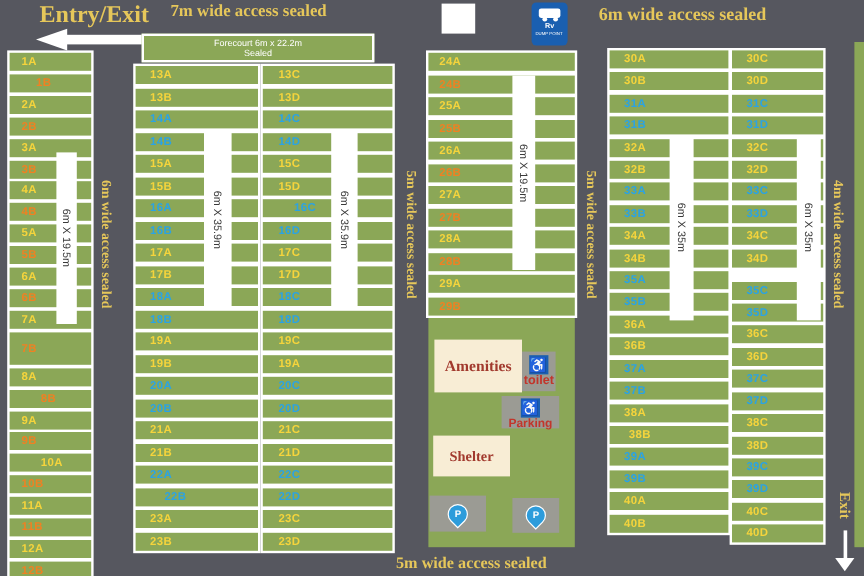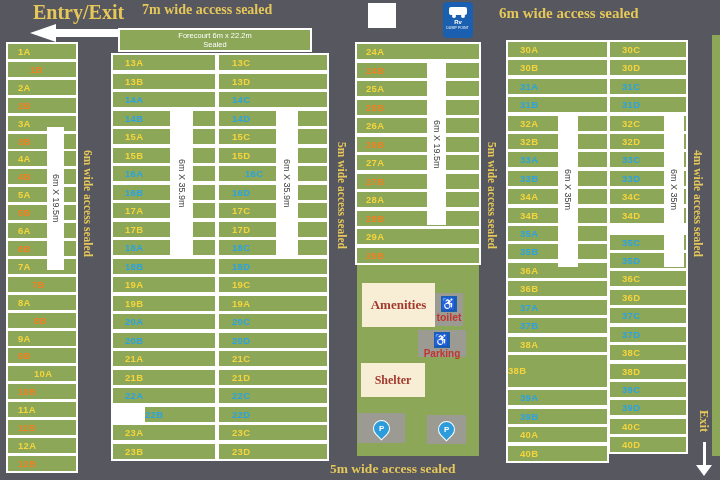--- a/index.html
+++ b/index.html
@@ -70,21 +70,21 @@
       <div class="row" style="height: 15px; margin-bottom: 2.92px; padding-left: 10px; color: rgb(239, 129, 35);">2B</div>
       <div class="row" style="height: 15px; margin-bottom: 2.92px; padding-left: 10px; color: rgb(245, 212, 60);">3A</div>
       <div class="row" style="height: 15px; margin-bottom: 2.92px; padding-left: 10px; color: rgb(239, 129, 35);">3B</div>
       <div class="row" style="height: 15px; margin-bottom: 2.92px; padding-left: 10px; color: rgb(245, 212, 60);">4A</div>
       <div class="row" style="height: 15px; margin-bottom: 2.92px; padding-left: 10px; color: rgb(239, 129, 35);">4B</div>
       <div class="row" style="height: 15px; margin-bottom: 2.92px; padding-left: 10px; color: rgb(245, 212, 60);">5A</div>
       <div class="row" style="height: 15px; margin-bottom: 2.92px; padding-left: 10px; color: rgb(239, 129, 35);">5B</div>
       <div class="row" style="height: 15px; margin-bottom: 2.92px; padding-left: 10px; color: rgb(245, 212, 60);">6A</div>
       <div class="row" style="height: 15px; margin-bottom: 2.92px; padding-left: 10px; color: rgb(239, 129, 35);">6B</div>
       <div class="row" style="height: 15px; margin-bottom: 2.92px; padding-left: 10px; color: rgb(245, 212, 60);">7A</div>
-      <div class="row" style="height: 15px; margin-bottom: 2.92px; padding-left: 24px; color: rgb(239, 129, 35);">7B</div>
+      <div class="row" style="height: 27px; margin-bottom: 2.92px; padding-left: 10px; color: rgb(239, 129, 35);">7B</div>
       <div class="row" style="height: 15px; margin-bottom: 2.92px; padding-left: 10px; color: rgb(245, 212, 60);">8A</div>
       <div class="row" style="height: 15px; margin-bottom: 2.92px; padding-left: 26px; color: rgb(239, 129, 35);">8B</div>
       <div class="row" style="height: 15px; margin-bottom: 2.92px; padding-left: 10px; color: rgb(245, 212, 60);">9A</div>
       <div class="row" style="height: 15px; margin-bottom: 2.92px; padding-left: 10px; color: rgb(239, 129, 35);">9B</div>
       <div class="row" style="height: 15px; margin-bottom: 2.92px; padding-left: 26px; color: rgb(245, 212, 60);">10A</div>
       <div class="row" style="height: 15px; margin-bottom: 2.92px; padding-left: 10px; color: rgb(239, 129, 35);">10B</div>
       <div class="row" style="height: 15px; margin-bottom: 2.92px; padding-left: 10px; color: rgb(245, 212, 60);">11A</div>
       <div class="row" style="height: 15px; margin-bottom: 2.92px; padding-left: 10px; color: rgb(239, 129, 35);">11B</div>
       <div class="row" style="height: 15px; margin-bottom: 2.92px; padding-left: 10px; color: rgb(245, 212, 60);">12A</div>
       <div class="row" style="height: 15px; margin-bottom: 0px; padding-left: 10px; color: rgb(239, 129, 35);">12B</div>
@@ -102,21 +102,21 @@
       <div class="row" style="height: 15px; margin-bottom: 3.5px; padding-left: 12px; color: rgb(245, 212, 60);">17B</div>
       <div class="row" style="height: 15px; margin-bottom: 3.5px; padding-left: 12px; color: rgb(43, 163, 227);">18A</div>
       <div class="row" style="height: 15px; margin-bottom: 3.5px; padding-left: 12px; color: rgb(43, 163, 227);">18B</div>
       <div class="row" style="height: 15px; margin-bottom: 3.5px; padding-left: 12px; color: rgb(245, 212, 60);">19A</div>
       <div class="row" style="height: 15px; margin-bottom: 3.5px; padding-left: 12px; color: rgb(245, 212, 60);">19B</div>
       <div class="row" style="height: 15px; margin-bottom: 3.5px; padding-left: 12px; color: rgb(43, 163, 227);">20A</div>
       <div class="row" style="height: 15px; margin-bottom: 3.5px; padding-left: 12px; color: rgb(43, 163, 227);">20B</div>
       <div class="row" style="height: 15px; margin-bottom: 3.5px; padding-left: 12px; color: rgb(245, 212, 60);">21A</div>
       <div class="row" style="height: 15px; margin-bottom: 3.5px; padding-left: 12px; color: rgb(245, 212, 60);">21B</div>
       <div class="row" style="height: 15px; margin-bottom: 3.5px; padding-left: 12px; color: rgb(43, 163, 227);">22A</div>
-      <div class="row" style="height: 15px; margin-bottom: 3.5px; padding-left: 0; color: rgb(43, 163, 227); margin-left: 32px;">22B</div>
+      <div class="row" style="height: 15px; margin-bottom: 3.5px; padding-left: 24px; color: rgb(43, 163, 227);">22B</div>
       <div class="row" style="height: 15px; margin-bottom: 3.5px; padding-left: 12px; color: rgb(245, 212, 60);">23A</div>
       <div class="row" style="height: 15px; margin-bottom: 0px; padding-left: 12px; color: rgb(245, 212, 60);">23B</div>
     </div>
   <div class="col" style="left: 217px; top: 53px; width: 112px;">
       <div class="row" style="height: 15px; margin-bottom: 3.5px; padding-left: 13px; color: rgb(245, 212, 60);">13C</div>
       <div class="row" style="height: 15px; margin-bottom: 3.5px; padding-left: 13px; color: rgb(245, 212, 60);">13D</div>
       <div class="row" style="height: 15px; margin-bottom: 3.5px; padding-left: 13px; color: rgb(43, 163, 227);">14C</div>
       <div class="row" style="height: 15px; margin-bottom: 3.5px; padding-left: 13px; color: rgb(43, 163, 227);">14D</div>
       <div class="row" style="height: 15px; margin-bottom: 3.5px; padding-left: 13px; color: rgb(245, 212, 60);">15C</div>
       <div class="row" style="height: 15px; margin-bottom: 3.5px; padding-left: 13px; color: rgb(245, 212, 60);">15D</div>
@@ -162,21 +162,21 @@
       <div class="row" style="height: 15px; margin-bottom: 3.42px; padding-left: 12px; color: rgb(43, 163, 227);">33B</div>
       <div class="row" style="height: 15px; margin-bottom: 3.42px; padding-left: 12px; color: rgb(245, 212, 60);">34A</div>
       <div class="row" style="height: 15px; margin-bottom: 3.42px; padding-left: 12px; color: rgb(245, 212, 60);">34B</div>
       <div class="row" style="height: 15px; margin-bottom: 3.42px; padding-left: 12px; color: rgb(43, 163, 227);">35A</div>
       <div class="row" style="height: 15px; margin-bottom: 3.42px; padding-left: 12px; color: rgb(43, 163, 227);">35B</div>
       <div class="row" style="height: 15px; margin-bottom: 3.42px; padding-left: 12px; color: rgb(245, 212, 60);">36A</div>
       <div class="row" style="height: 15px; margin-bottom: 3.42px; padding-left: 12px; color: rgb(245, 212, 60);">36B</div>
       <div class="row" style="height: 15px; margin-bottom: 3.42px; padding-left: 12px; color: rgb(43, 163, 227);">37A</div>
       <div class="row" style="height: 15px; margin-bottom: 3.42px; padding-left: 12px; color: rgb(43, 163, 227);">37B</div>
       <div class="row" style="height: 15px; margin-bottom: 3.42px; padding-left: 12px; color: rgb(245, 212, 60);">38A</div>
-      <div class="row" style="height: 32px; margin-bottom: 3.42px; padding-left: 0; color: rgb(245, 212, 60);">38B</div>
+      <div class="row" style="height: 15px; margin-bottom: 3.42px; padding-left: 16px; color: rgb(245, 212, 60);">38B</div>
       <div class="row" style="height: 15px; margin-bottom: 3.42px; padding-left: 12px; color: rgb(43, 163, 227);">39A</div>
       <div class="row" style="height: 15px; margin-bottom: 3.42px; padding-left: 12px; color: rgb(43, 163, 227);">39B</div>
       <div class="row" style="height: 15px; margin-bottom: 3.42px; padding-left: 12px; color: rgb(245, 212, 60);">40A</div>
       <div class="row" style="height: 15px; margin-bottom: 0px; padding-left: 12px; color: rgb(245, 212, 60);">40B</div>
     </div>
   <div class="col" style="left: 608px; top: 40px; width: 80px;">
       <div class="row" style="height: 15px; margin-bottom: 3.42px; padding-left: 12px; color: rgb(245, 212, 60);">30C</div>
       <div class="row" style="height: 15px; margin-bottom: 3.42px; padding-left: 12px; color: rgb(245, 212, 60);">30D</div>
       <div class="row" style="height: 15px; margin-bottom: 3.42px; padding-left: 12px; color: rgb(43, 163, 227);">31C</div>
       <div class="row" style="height: 15px; margin-bottom: 3.42px; padding-left: 12px; color: rgb(43, 163, 227);">31D</div>

